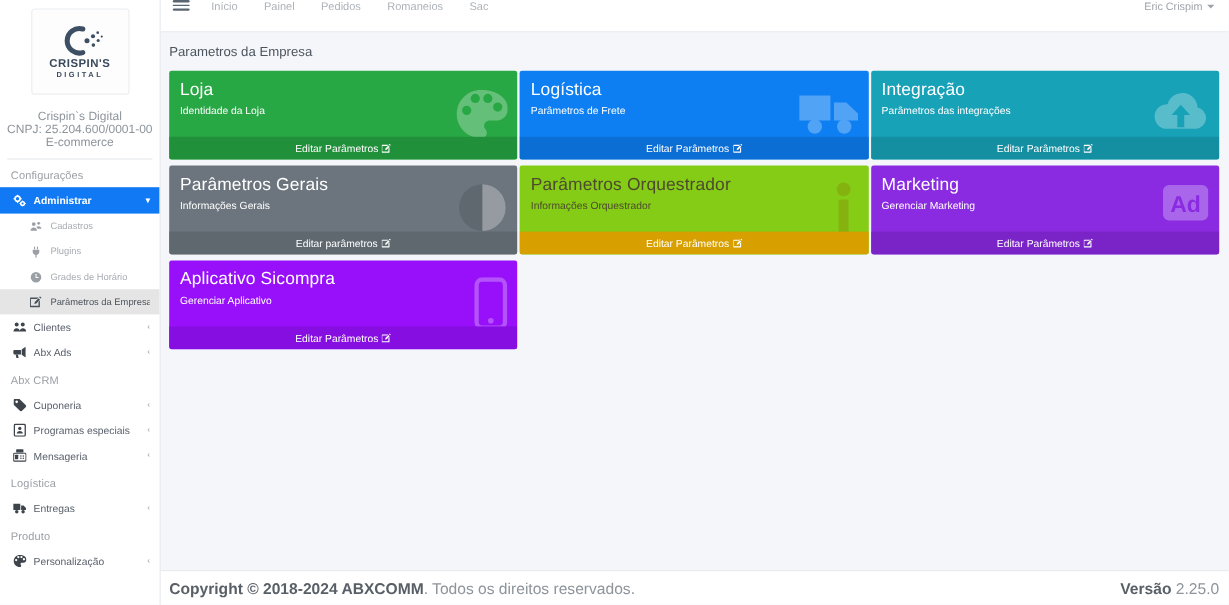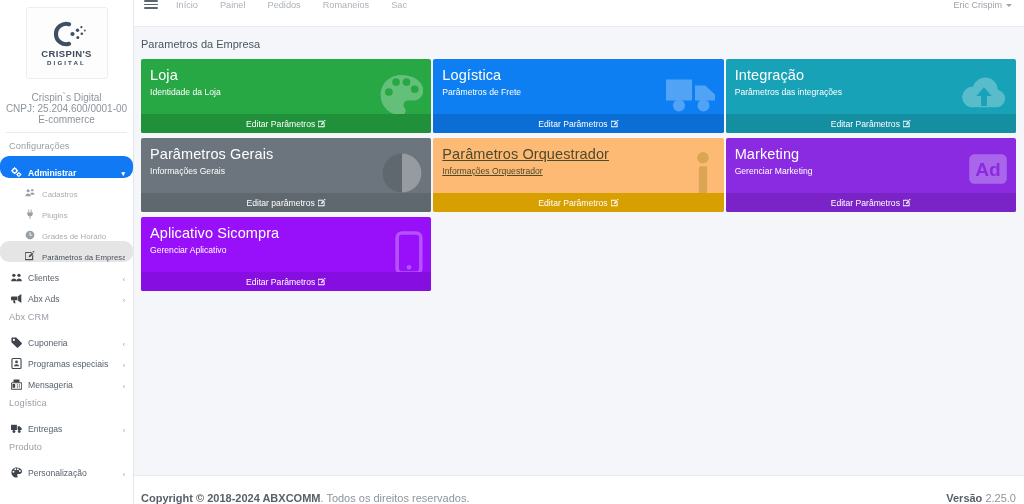--- a/index.html
+++ b/index.html
@@ -46,24 +46,24 @@
   .brand-meta div {
     font-size: 10px; color: #8d949b; line-height: 11px;
   }
   .side-sep { height: 1px; background: #e8eaec; margin: 7px 6px 0 6px; }
 
   .side-heading {
     font-size: 9.2px; color: #9aa0a6;
     padding: 8px 0 5px 9px; letter-spacing: .1px;
   }
   .side-item {
-    display: flex; align-items: flex-end;
+    display: flex; align-items: center;
     height: 21px; padding: 0 8px 0 9px;
     font-size: 8.6px; color: #58606a;
-    position: relative; cursor: pointer; border-radius: 9px;
+    position: relative; cursor: pointer;
   }
   .side-item.active {
     background: #1279f5; color: #ffffff;
     font-weight: bold; height: 22px;
   }
   .side-item.sub {
     padding-left: 23px; color: #a7acb2; font-size: 7.8px; height: 21px;
   }
   .side-item.sub.selected { background: #e5e5e5; color: #4a525b; }
   .si-ico {
@@ -139,22 +139,22 @@
   }
   .card-ico svg { display: block; }
   
   .card.dark-text { color: #4e4a2e; }
   .card.dark-text .card-foot { color: #ffffff; }
 
   
   .footer {
     height: 29px; background: #ffffff;
     border-top: 1px solid #e9ecef;
-    display: flex; align-items: flex-end;
-    padding: 0 8px 0 7px; font-size: 11px; color: #8d949b;
+    display: flex; align-items: center;
+    padding: 0 8px 0 7px; font-size: 13px; color: #8d949b;
     flex: 0 0 29px;
   }
   .footer strong { color: #585f66; font-weight: bold; }
   .footer .spacer { flex: 1; }
 </style>
 </head>
 <body>
 
 <div class="app">
 
@@ -430,21 +430,21 @@
             <div class="card-foot" style="background:#5f686f">
               <span>Editar parâmetros</span>
               <span class="pen">
                 <svg width="8" height="8" viewBox="0 0 16 16" fill="currentColor">
                   <path d="M1.2 3.3h8.2l1.9-1.9H.8A.8.8 0 0 0 0 2.2v11.6c0 .45.35.8.8.8h11.6c.45 0 .8-.35.8-.8V5.6l-1.9 1.9v5.1H1.2z"></path>
                   <path d="M14.9 1.1 13.8 0a.7.7 0 0 0-1 0l-.85.85 2.1 2.1.85-.85a.7.7 0 0 0 0-1zM6.3 7.5 5.9 10l2.5-.4 5-5-2.1-2.1z"></path>
                 </svg>
               </span>
             </div>
           </div>
-          <div class="card dark-text" style="background: #fdba74; text-decoration: underline;">
+          <div class="card dark-text" style="background: #84cc16;">
             <div class="card-ico">
               <svg width="26" height="44" viewBox="0 0 8 16" fill="#8a7200">
                 <circle cx="4" cy="2.1" r="2.1"></circle>
                 <rect x="2.5" y="5.2" width="3" height="10.4" rx=".5"></rect>
               </svg>
             </div>
             <div class="card-body">
               <div class="card-title">Parâmetros Orquestrador</div>
               <div class="card-sub">Informações Orquestrador</div>
             </div>

